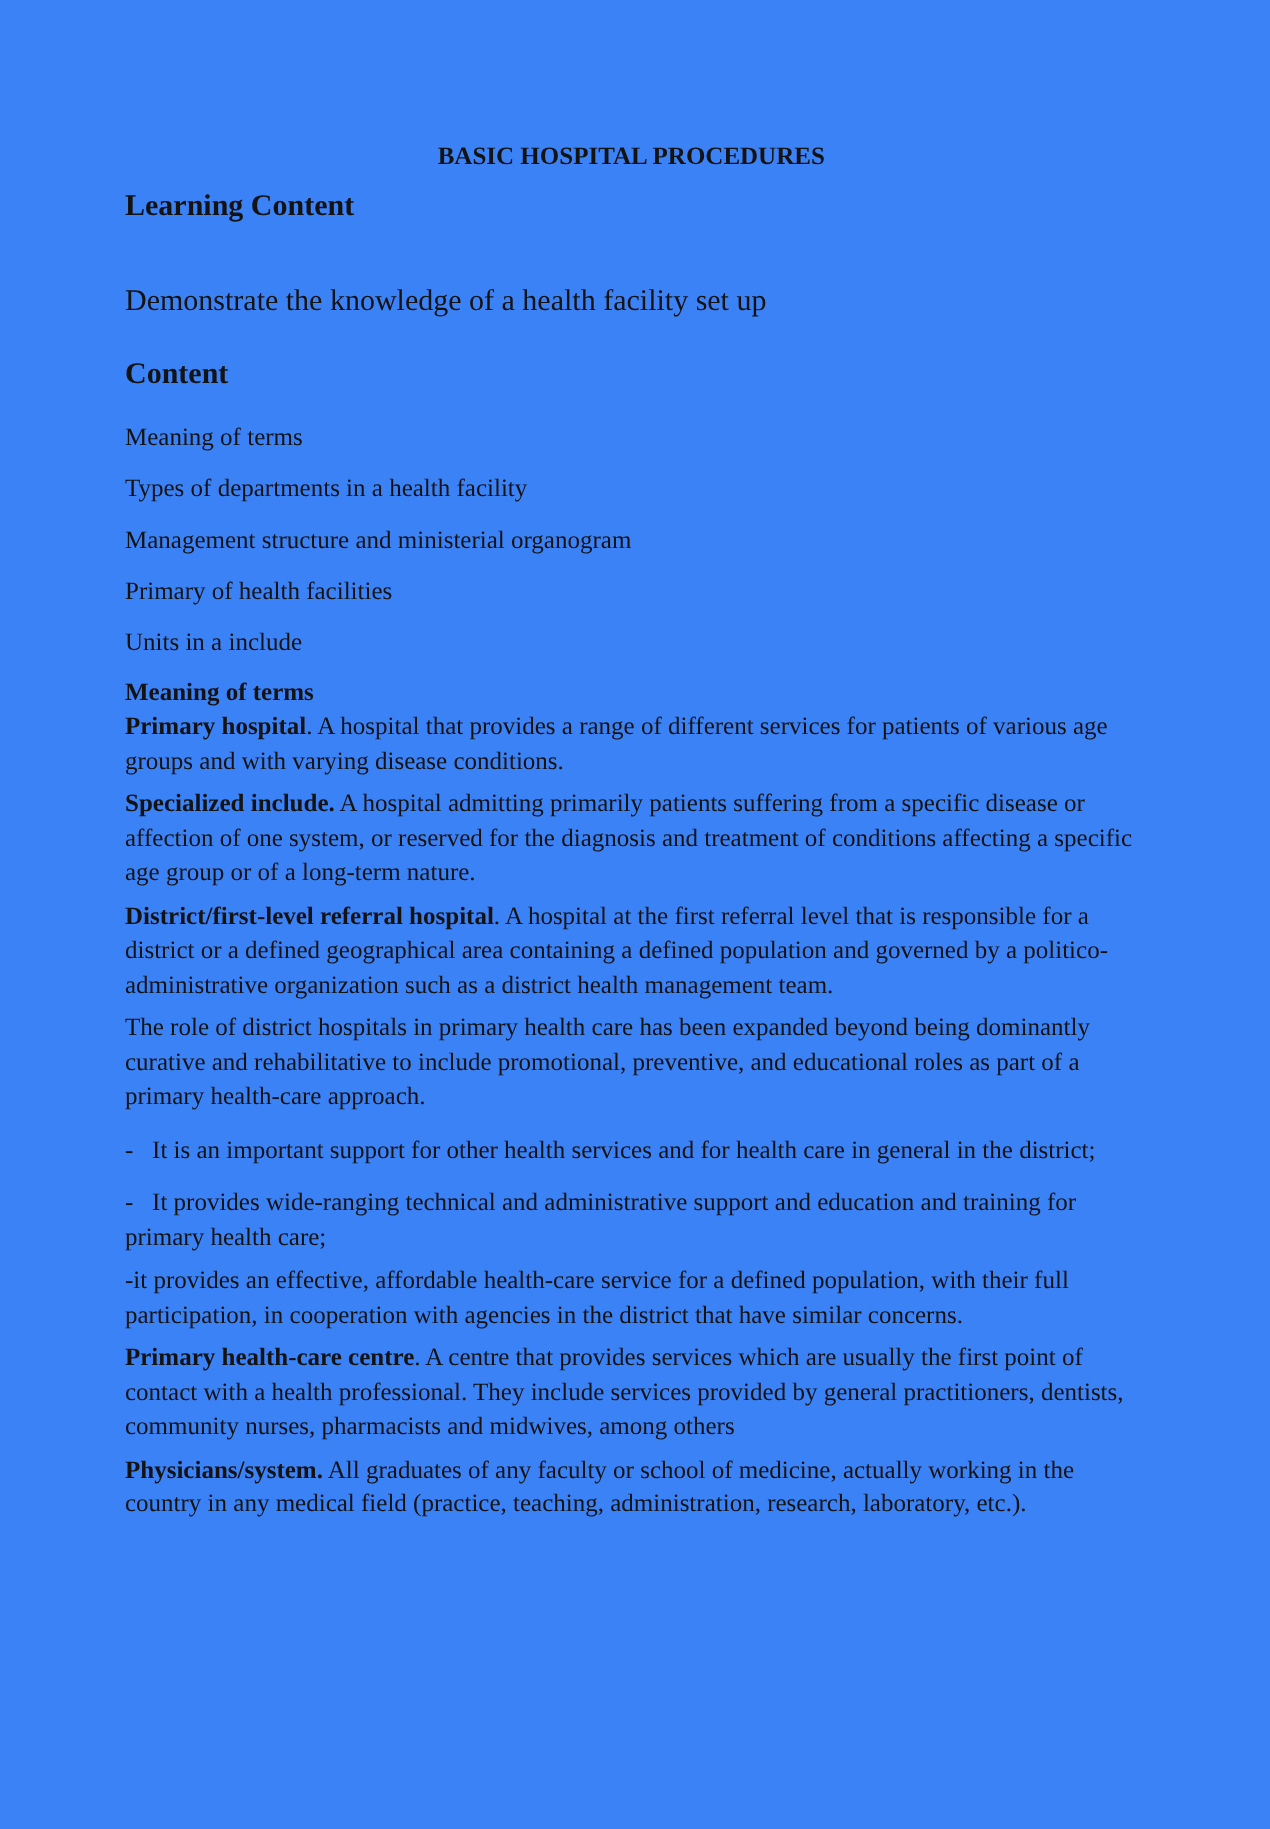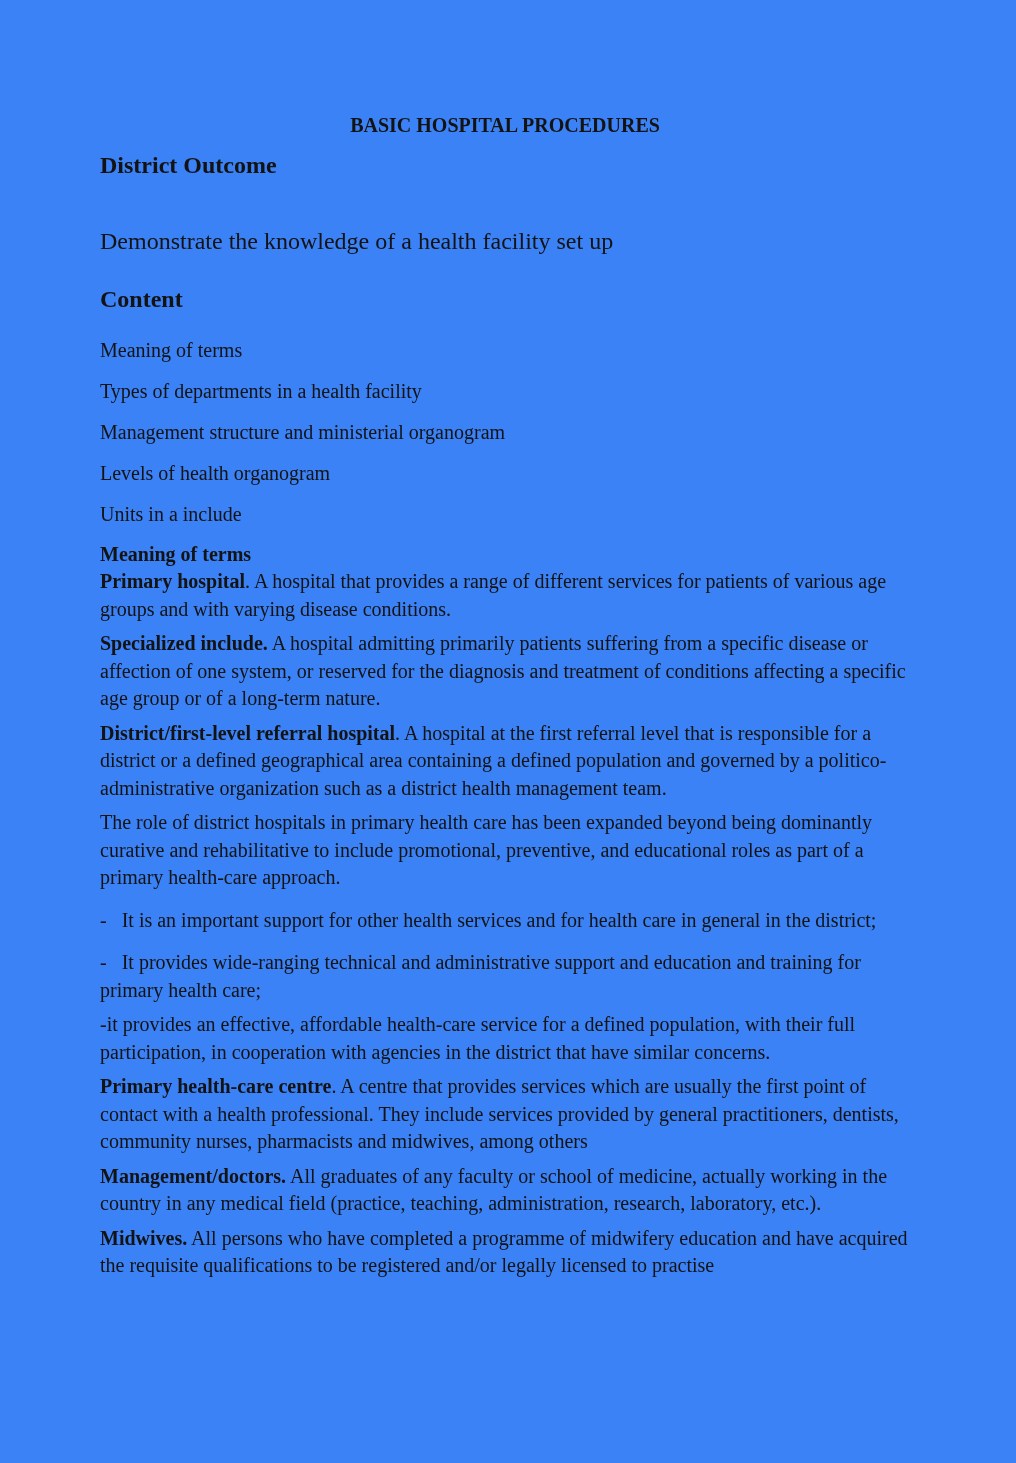--- a/index.html
+++ b/index.html
@@ -67,31 +67,31 @@
     font-weight: bold;
   }
 </style>
 </head>
 <body>
 
 <div class="page">
 
   <p class="doc-title">BASIC HOSPITAL PROCEDURES</p>
 
-  <h1 class="h-major">District Outcome</h1>
+  <h1 class="h-major">Learning Content</h1>
 
   <p class="outcome-text">Demonstrate the knowledge of a health facility set up</p>
 
   <h2 class="h-major h-content">Content</h2>
 
   <div class="content-list">
     <p class="content-item">Meaning of terms</p>
     <p class="content-item">Types of departments in a health facility</p>
     <p class="content-item">Management structure and ministerial organogram</p>
-    <p class="content-item">Levels of health organogram</p>
+    <p class="content-item">Primary of health facilities</p>
     <p class="content-item">Units in a include</p>
   </div>
 
   <p class="terms-heading">Meaning of terms</p>
 
   <p class="para tight"><strong>Primary hospital</strong><span>. A hospital that provides a range of different services for patients of various age groups and with varying disease conditions.</span></p>
 
   <p class="para"><strong>Specialized include.</strong><span> A hospital admitting primarily patients suffering from a specific disease or affection of one system, or reserved for the diagnosis and treatment of conditions affecting a specific age group or of a long-term nature.</span></p>
 
   <p class="para"><strong>District/first-level referral hospital</strong><span>. A hospital at the first referral level that is responsible for a district or a defined geographical area containing a defined population and governed by a politico-administrative organization such as a district health management team.</span></p>
@@ -100,17 +100,16 @@
 
 
   <p class="para gap-lg"><span>-&nbsp;&nbsp;&nbsp;It is an important support for other health services and for health care in general in the district;</span></p>
 
   <p class="para gap-lg"><span>-&nbsp;&nbsp;&nbsp;It provides wide-ranging technical and administrative support and education and training for primary health care;</span></p>
 
   <p class="para"><span>-it provides an effective, affordable health-care service for a defined population, with their full participation, in cooperation with agencies in the district that have similar concerns.</span></p>
 
   <p class="para"><strong>Primary health-care centre</strong><span>. A centre that provides services which are usually the first point of contact with a health professional. They include services provided by general practitioners, dentists, community nurses, pharmacists and midwives, among others</span></p>
 
-  <p class="para"><strong>Management/doctors.</strong><span> All graduates of any faculty or school of medicine, actually working in the country in any medical field (practice, teaching, administration, research, laboratory, etc.).</span></p>
+  <p class="para"><strong>Physicians/system.</strong><span> All graduates of any faculty or school of medicine, actually working in the country in any medical field (practice, teaching, administration, research, laboratory, etc.).</span></p>
 
-  <p class="para"><strong>Midwives.</strong><span> All persons who have completed a programme of midwifery education and have acquired the requisite qualifications to be registered and/or legally licensed to practise</span></p>
 
 </div>
 
 </body></html>

